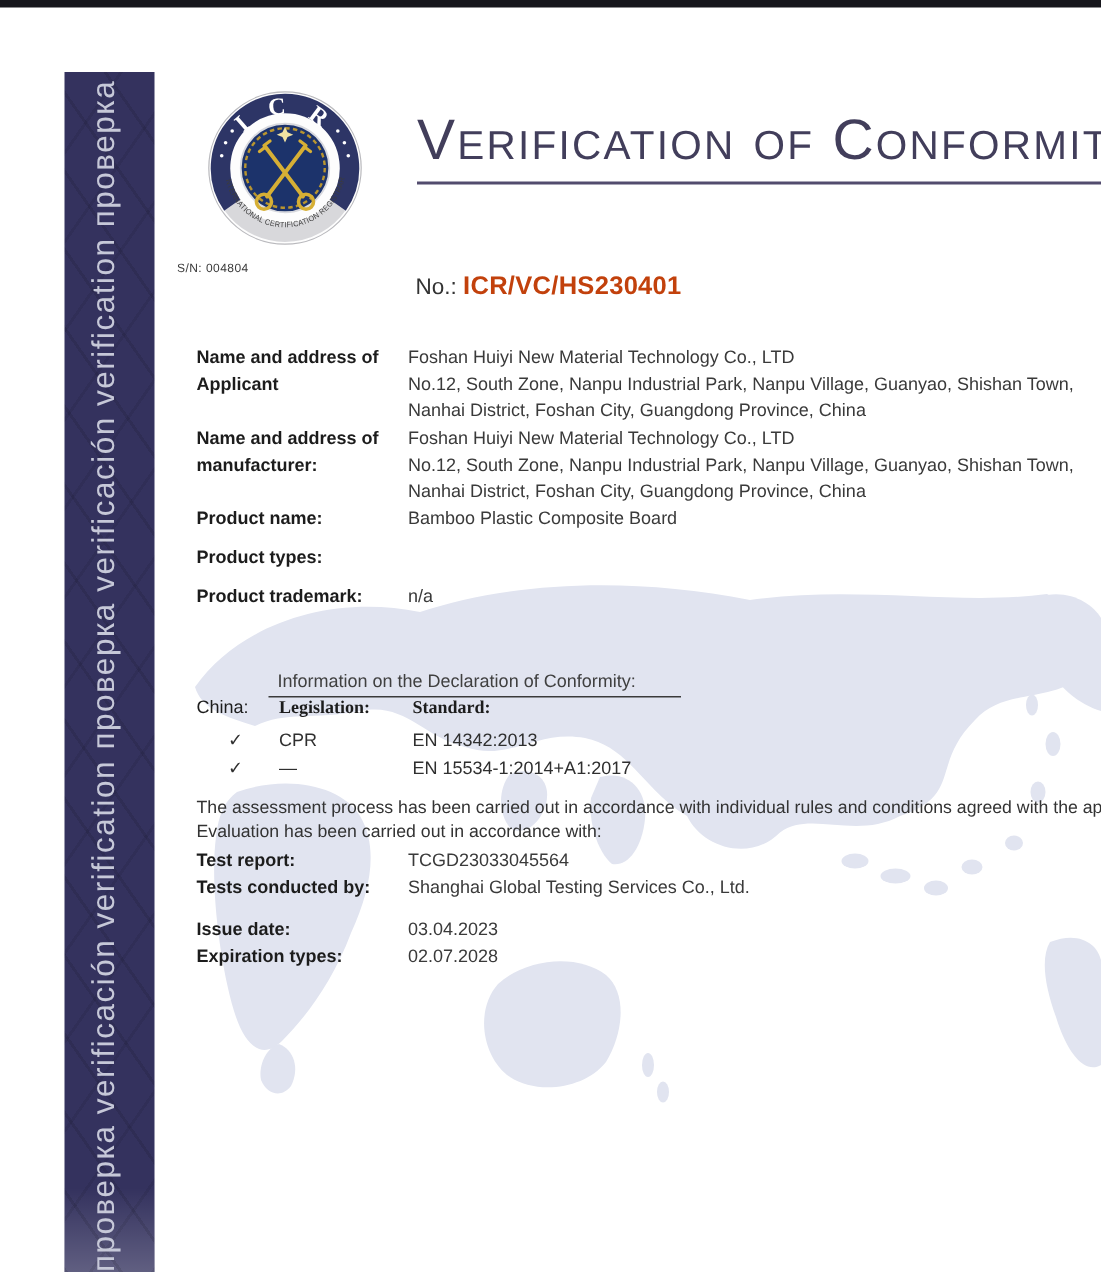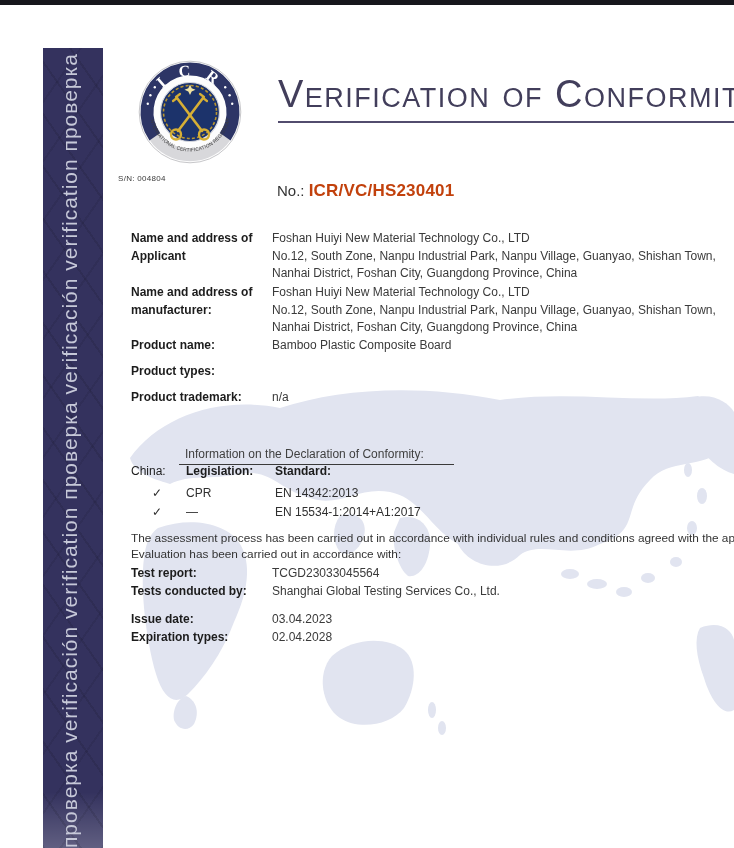--- a/index.html
+++ b/index.html
@@ -47,21 +47,21 @@
 
   .lbl { position:absolute; left:131px; font-weight:bold; font-size:12px; color:#1c1c1c; line-height:17.5px; white-space:pre; }
   .val { position:absolute; left:272px; font-size:12px; color:#3a3a3a; line-height:17.5px; white-space:pre; }
   .plain { position:absolute; left:131px; font-size:12px; color:#2d2d2d; white-space:pre; }
 
   .tbl-caption {
     position:absolute; left:179px; top:447px; width:269px; font-size:12px; color:#404040;
     border-bottom:1.2px solid #3a3a3a; padding:0 0 3px 6px; white-space:nowrap;
   }
   .th { position:absolute; top:464px; font-size:12px; color:#1c1c1c; white-space:nowrap; }
-  .bold { font-weight:bold; }
+  .bold { font-weight:bold;font-family:Liberation Serif, serif; }
   .cell { position:absolute; font-size:12px; color:#2f2f2f; white-space:nowrap; }
 
   .para { position:absolute; left:131px; top:531px; font-size:11.8px; line-height:15.8px; color:#333; white-space:pre; }
 </style>
 </head>
 <body>
 
 <div class="canvas">
 
   <div class="top-bar"></div>
@@ -181,15 +181,15 @@
   <div class="lbl" style="top:565px">Test report:</div>
   <div class="val" style="top:565px">TCGD23033045564</div>
 
   <div class="lbl" style="top:583px">Tests conducted by:</div>
   <div class="val" style="top:583px">Shanghai Global Testing Services Co., Ltd.</div>
 
   <div class="lbl" style="top:611px">Issue date:</div>
   <div class="val" style="top:611px">03.04.2023</div>
 
   <div class="lbl" style="top:629px">Expiration types:</div>
-  <div class="val" style="top:629px">02.04.2028</div>
+  <div class="val" style="top:629px">02.07.2028</div>
 
 </div>
 
 </body></html>

